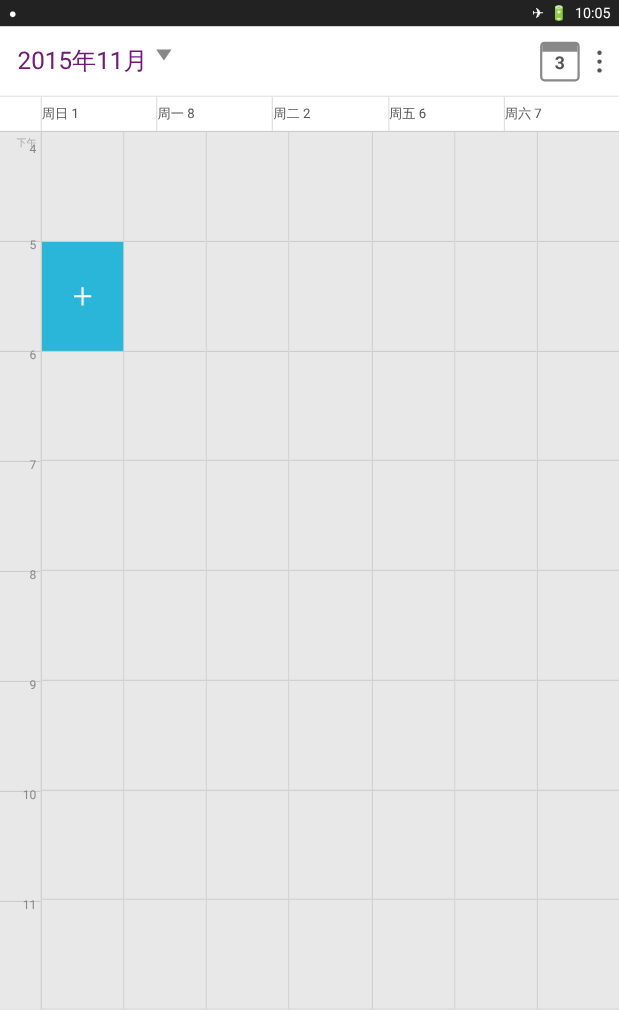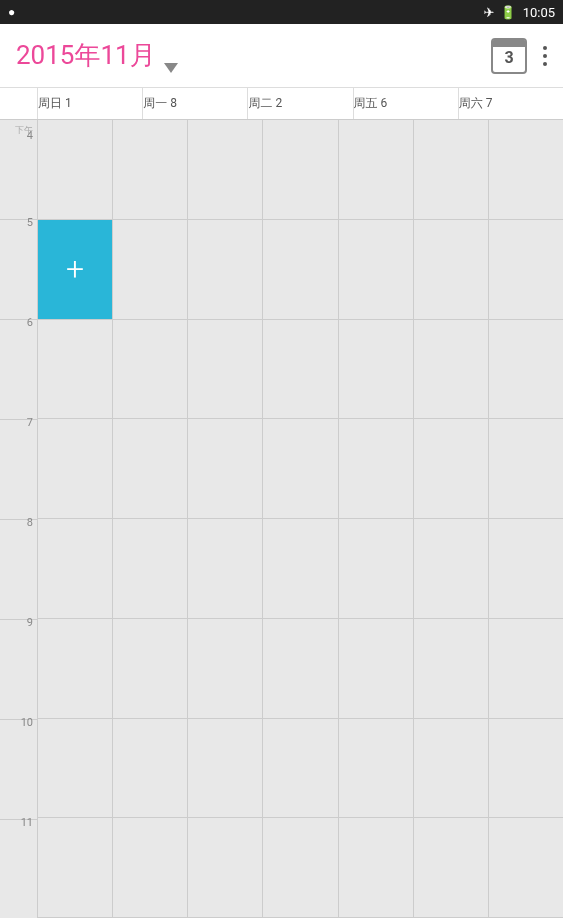--- a/index.html
+++ b/index.html
@@ -29,25 +29,25 @@
     
     .header {
       height: 64px;
       background: #fff;
       display: flex;
       align-items: center;
       padding: 0 16px;
       border-bottom: 1px solid #ddd;
     }
     .header-title {
-      font-size: 26px;
-      color: #ec4899;
+      font-size: 22px;
+      color: #701a75;
       flex: 1;
       display: flex;
-      align-items: flex-end;
+      align-items: flex-start;
       gap: 4px;
     }
     .header-title .dropdown-arrow {
       width: 0;
       height: 0;
       border-left: 7px solid transparent;
       border-right: 7px solid transparent;
       border-top: 10px solid #888;
       margin-left: 4px;
       margin-top: 4px;

